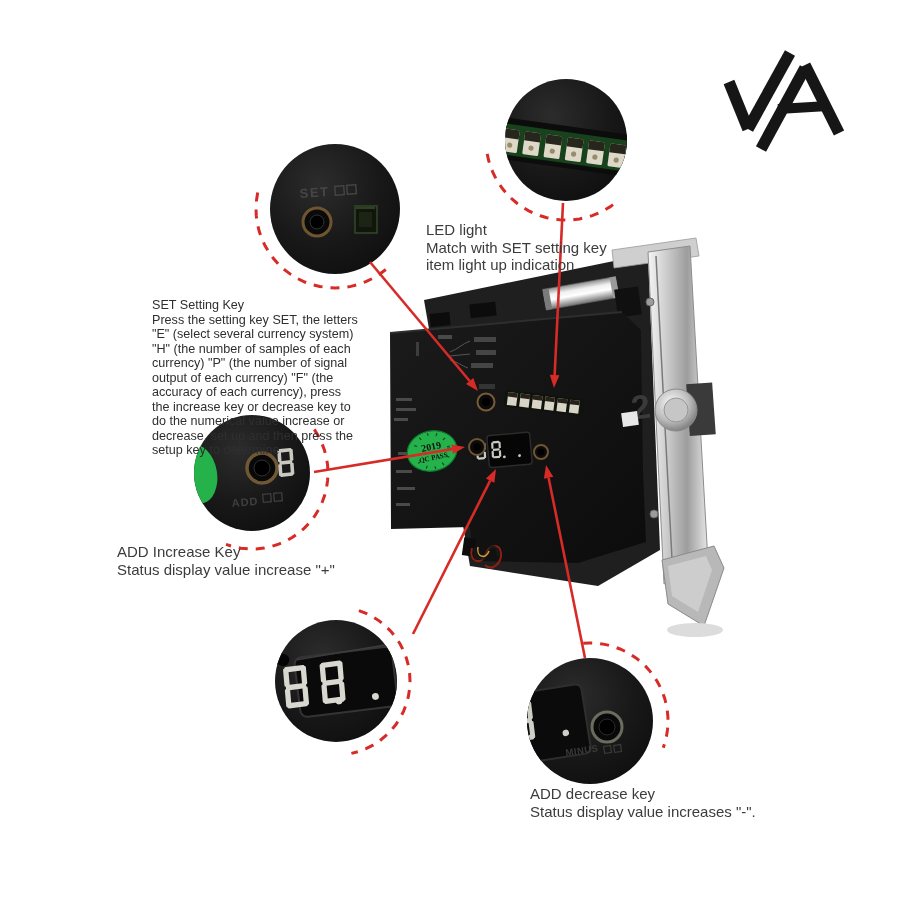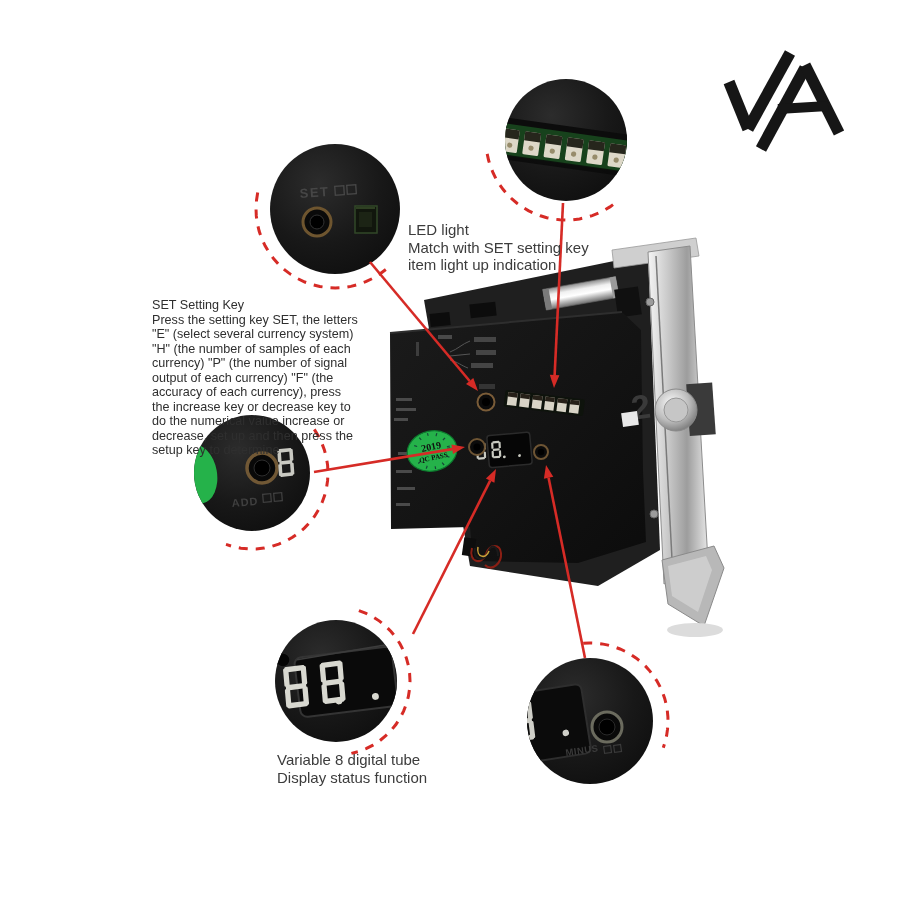--- a/index.html
+++ b/index.html
@@ -347,19 +347,21 @@
 Press the setting key SET, the letters
 "E" (select several currency system)
 "H" (the number of samples of each
 currency) "P" (the number of signal
 output of each currency) "F" (the
 accuracy of each currency), press
 the increase key or decrease key to
 do the numerical value increase or
 decrease, set up and then press the
 setup key to determine</div>
-<div class="label med" style="left:408px;top:221px;">LED light
+<div class="label med" style="left:426px;top:221px;">LED light
 Match with SET setting key
 item light up indication</div>
-<div class="label med" style="left:277px;top:751px;">Variable 8 digital tube
-Display status function</div>
+<div class="label med" style="left:117px;top:543px;">ADD Increase Key
+Status display value increase "+"</div>
+<div class="label med" style="left:530px;top:785px;">ADD decrease key
+Status display value increases "-".</div>
 
 </div>
 
 </body></html>

